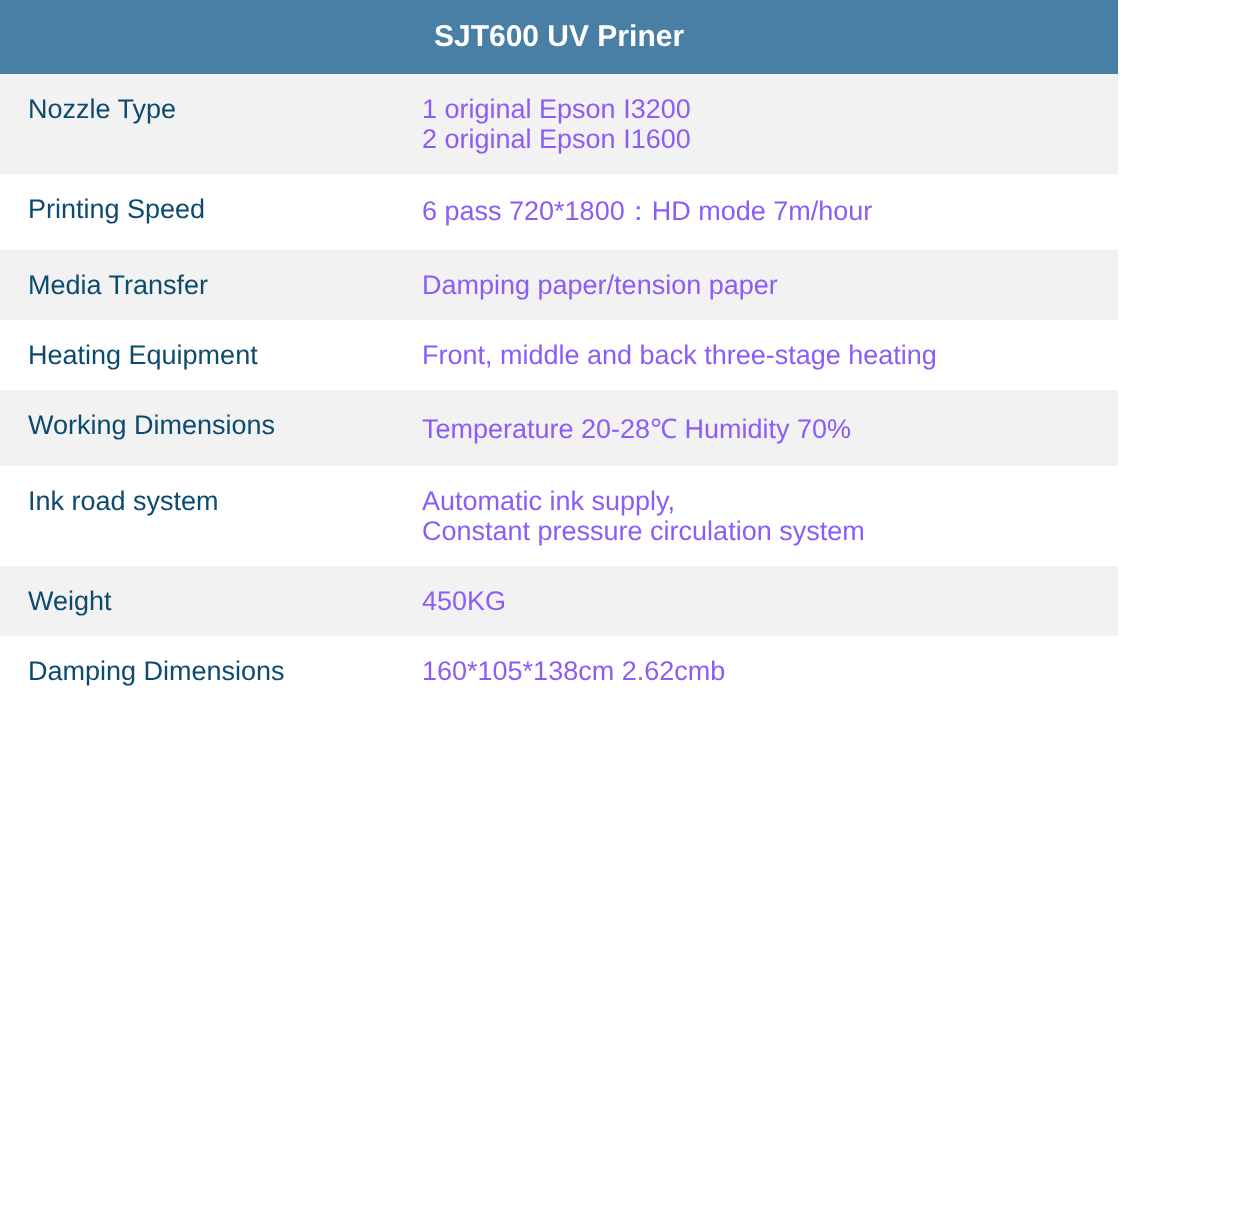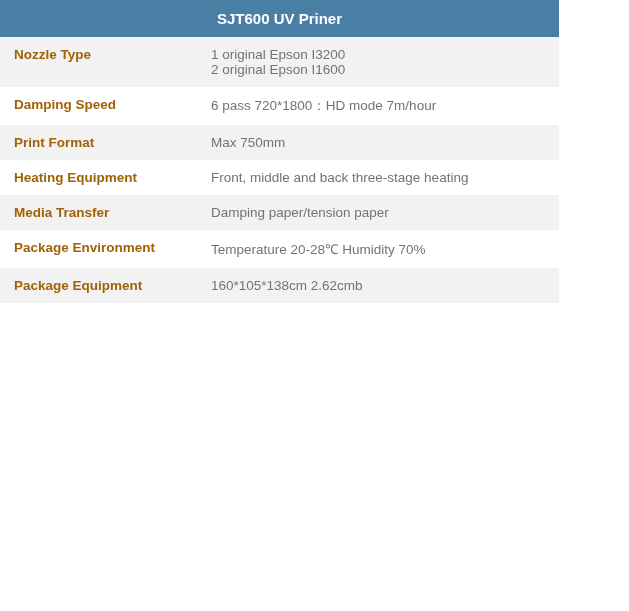--- a/index.html
+++ b/index.html
@@ -35,26 +35,26 @@
     tr:nth-child(odd) {
       background-color: #f2f2f2;
     }
 
     tr:nth-child(even) {
       background-color: #ffffff;
     }
 
     .label-col {
       width: 197px;
-      font-weight: bold;
-      color: #a16207;
+      font-weight: normal;
+      color: #0c4a6e;
     }
 
     .value-col {
-      color: #737373;
+      color: #8b5cf6;
     }
 
     .value-col .highlight {
       font-weight: normal;
     }
 
     .header-cell {
       background-color: #4a7fa5;
       color: #ffffff;
       text-align: center;
@@ -72,38 +72,42 @@
       <tr>
         <td colspan="2" class="header-cell">SJT600 UV Priner</td>
       </tr>
     </thead>
     <tbody id="table-body">
     <tr>
           <td class="label-col">Nozzle Type</td>
           <td class="value-col">1 original Epson I3200<br>2 original Epson I1600</td>
         </tr>
         <tr>
-          <td class="label-col">Damping Speed</td>
+          <td class="label-col">Printing Speed</td>
           <td class="value-col">6 pass 720*1800：<span class="highlight">HD mode 7m/hour</span></td>
         </tr>
         <tr>
-          <td class="label-col">Print Format</td>
-          <td class="value-col">Max 750mm</td>
+          <td class="label-col">Media Transfer</td>
+          <td class="value-col">Damping paper/tension paper</td>
         </tr>
         <tr>
           <td class="label-col">Heating Equipment</td>
           <td class="value-col">Front, middle and back three-stage heating</td>
         </tr>
         <tr>
-          <td class="label-col">Media Transfer</td>
-          <td class="value-col">Damping paper/tension paper</td>
-        </tr>
-        <tr>
-          <td class="label-col">Package Environment</td>
+          <td class="label-col">Working Dimensions</td>
           <td class="value-col">Temperature 20-28℃ Humidity 70%</td>
         </tr>
         <tr>
-          <td class="label-col">Package Equipment</td>
+          <td class="label-col">Ink road system</td>
+          <td class="value-col">Automatic ink supply,<br>Constant pressure circulation system</td>
+        </tr>
+        <tr>
+          <td class="label-col">Weight</td>
+          <td class="value-col">450KG</td>
+        </tr>
+        <tr>
+          <td class="label-col">Damping Dimensions</td>
           <td class="value-col">160*105*138cm 2.62cmb</td>
         </tr>
       </tbody>
   </table>
 </div>
 
 </body></html>

